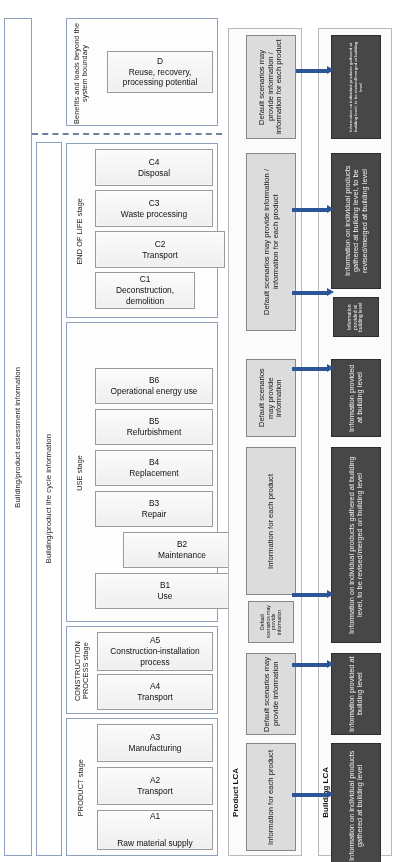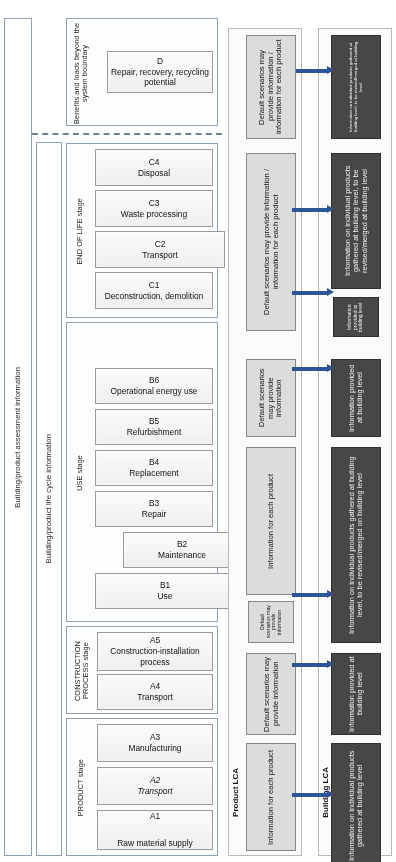--- a/index.html
+++ b/index.html
@@ -130,21 +130,21 @@
   <div class="abs frame-inner ctr" style="left:36px;top:142px;width:26px;height:714px;">
     <span class="vtext lbl-vert">Building/product life cycle information</span>
   </div>
 
   <div class="abs stage-group" style="left:66px;top:18px;width:152px;height:108px;">
     <div class="ctr" style="position:absolute;left:2px;top:2px;width:24px;height:104px;">
       <span class="vtext stage-label">Benefits and loads beyond the system boundary</span>
     </div>
     <div class="abs module ctr" style="left:40px;top:32px;width:106px;height:42px;">
       <span class="code">D</span>
-      <span class="name">Repair, recovery, recycling potential</span>
+      <span class="name">Reuse, recovery, processing potential</span>
     </div>
   </div>
 
   <div class="dashed" style="left:32px;top:133px;width:190px;"></div>
 
   <div class="abs stage-group" style="left:66px;top:143px;width:152px;height:175px;">
     <div class="ctr" style="position:absolute;left:2px;top:2px;width:22px;height:171px;">
       <span class="vtext stage-label">END OF LIFE stage</span>
     </div>
     <div class="abs module ctr" style="left:28px;top:5px;width:118px;height:37px;">
@@ -152,21 +152,21 @@
       <span class="name">Disposal</span>
     </div>
     <div class="abs module ctr" style="left:28px;top:46px;width:118px;height:37px;">
       <span class="code">C3</span>
       <span class="name">Waste processing</span>
     </div>
     <div class="abs module ctr" style="left:28px;top:87px;width:130px;height:37px;">
       <span class="code">C2</span>
       <span class="name">Transport</span>
     </div>
-    <div class="abs module ctr" style="left:28px;top:128px;width:118px;height:37px;">
+    <div class="abs module ctr" style="left:28px;top:128px;width:100px;height:37px;">
       <span class="code">C1</span>
       <span class="name">Deconstruction, demolition</span>
     </div>
   </div>
 
   <div class="abs stage-group" style="left:66px;top:322px;width:152px;height:300px;">
     <div class="ctr" style="position:absolute;left:2px;top:2px;width:22px;height:296px;">
       <span class="vtext stage-label">USE stage</span>
     </div>
     <div class="abs module ctr" style="left:28px;top:45px;width:118px;height:36px;">
@@ -210,21 +210,21 @@
   </div>
 
   <div class="abs stage-group" style="left:66px;top:718px;width:152px;height:138px;">
     <div class="ctr" style="position:absolute;left:2px;top:2px;width:24px;height:134px;">
       <span class="vtext stage-label">PRODUCT stage</span>
     </div>
     <div class="abs module ctr" style="left:30px;top:5px;width:116px;height:38px;">
       <span class="code">A3</span>
       <span class="name">Manufacturing</span>
     </div>
-    <div class="abs module ctr" style="left:30px;top:48px;width:116px;height:38px;font-style:italic;">
+    <div class="abs module ctr" style="left:30px;top:48px;width:116px;height:38px;">
       <span class="code">A2</span>
       <span class="name">Transport</span>
     </div>
     <div class="abs module ctr" style="left:30px;top:91px;width:116px;height:40px;gap:16px;">
       <span class="code">A1</span>
       <span class="name">Raw material supply</span>
     </div>
   </div>
 
   <div class="abs col-frame" style="left:228px;top:28px;width:74px;height:828px;">

